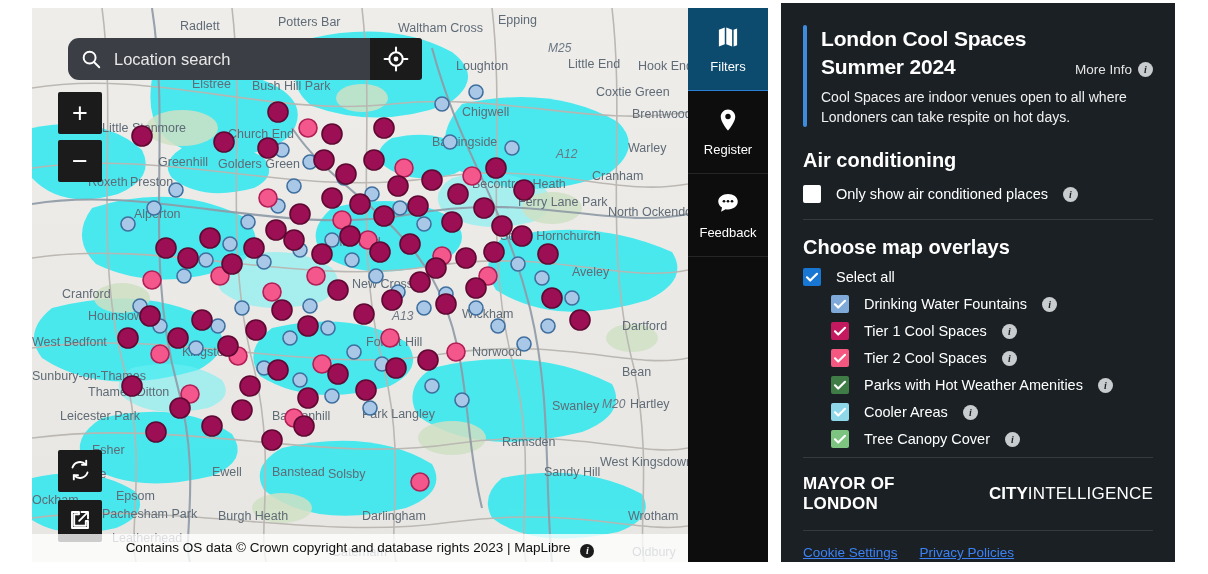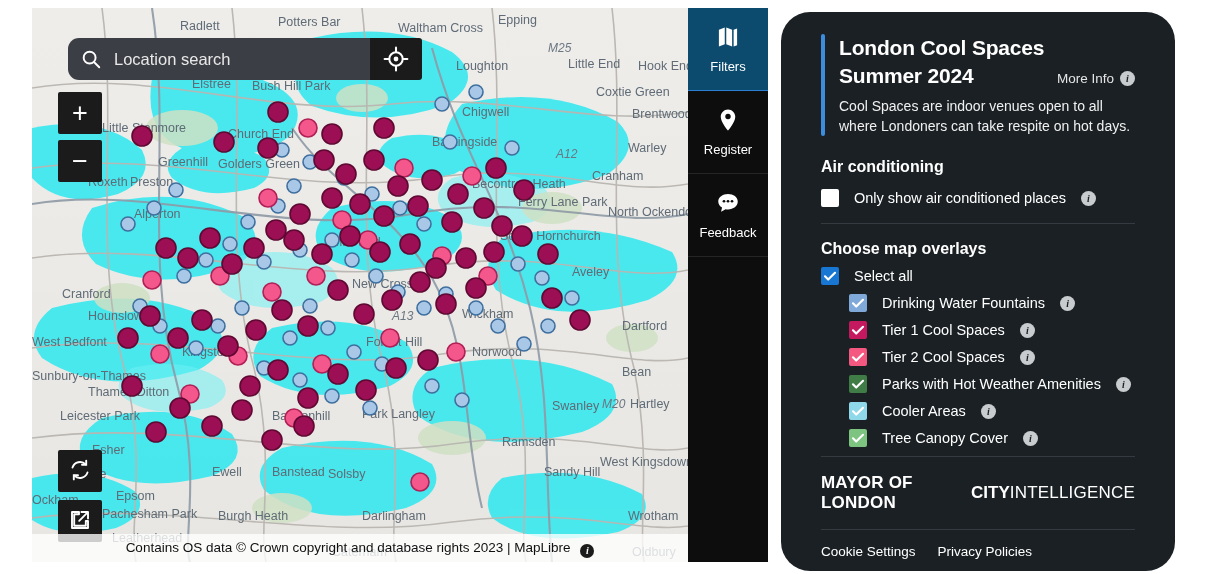--- a/index.html
+++ b/index.html
@@ -73,35 +73,35 @@
     height: 83px; display: flex; flex-direction: column;
     align-items: center; justify-content: center; gap: 5px;
     color: #fff; cursor: pointer;
     border-bottom: 1px solid #252525;
   }
   .rail-item.active { background: #0c4a6e; border-bottom-color: #2a7fd4; }
   .rail-label { font-size: 13px; }
 
   
   .panel {
-    position: absolute; left: 781px; top: 12px;
+    position: absolute; left: 781px; top: 3px;
     width: 394px; height: 559px; background: #1b2024;
-    padding: 0 40px; color: #fff; border-radius: 29px;
+    padding: 0 22px; color: #fff;
   }
   .hdr { display: flex; padding-top: 22px; }
   .accent { width: 4px; border-radius: 2px; background: #3d8ce0; flex: none; margin-right: 14px; }
   .hdr-body { flex: 1; }
   .hdr-row { display: flex; align-items: baseline; justify-content: space-between; }
   .title {
     font-size: 21px; font-weight: bold; letter-spacing: -0.2px; line-height: 1.35;
   }
   .more-info { display: flex; align-items: center; gap: 6px; font-size: 13.5px; color: #e4e4e4; cursor: pointer; white-space: nowrap; }
   .subtitle { font-size: 14px; line-height: 1.45; margin-top: 5px; color: #f0f0f0; max-width: 320px; }
 
-  .sec-title { font-size: 16px; font-weight: bold; }
+  .sec-title { font-size: 20px; font-weight: bold; }
   .divider { height: 1px; background: #343a3f; }
 
   .row { display: flex; align-items: center; gap: 15px; }
   .row-label { font-size: 14.5px; color: #fff; }
 
   .cb { width: 18px; height: 18px; border-radius: 2px; flex: none; position: relative; }
   .cb.empty { background: #ffffff; }
   .cb svg { position: absolute; inset: 0; }
 
   .info {
@@ -114,21 +114,21 @@
 
   .overlay-list { margin-top: 9px; }
   .overlay-list .row { margin-bottom: 9px; }
   .overlay-list .row.sub { margin-left: 28px; }
 
   .brand { display: flex; align-items: center; gap: 22px; font-size: 17px; }
   .brand-mol { font-weight: bold; letter-spacing: 0.2px; }
   .brand-ci-strong { font-weight: bold; }
   .brand-ci-light { font-weight: normal; letter-spacing: 0.2px; }
 
-  .foot-links { display: flex; gap: 22px; font-size: 13.5px; color: #ffffff; }
+  .foot-links { display: flex; gap: 22px; font-size: 13.5px; color: #3b82f6; text-decoration: underline; }
   .foot-links span { cursor: pointer; }
 </style>
 </head>
 <body>
 
 <div id="app">
 
   <div class="map-wrap">
     <div class="basemap">
       <svg viewBox="0 0 656 554" preserveAspectRatio="none">

